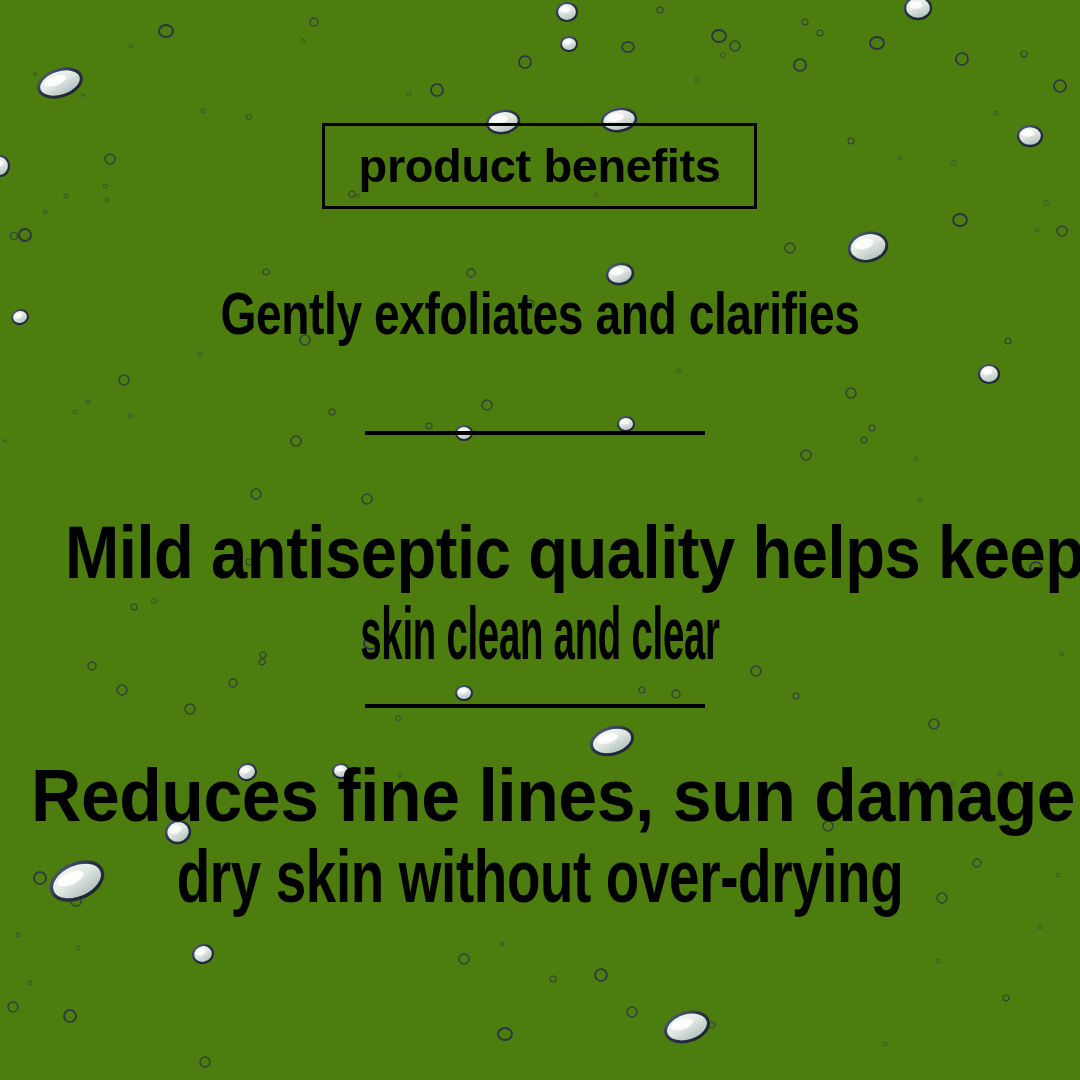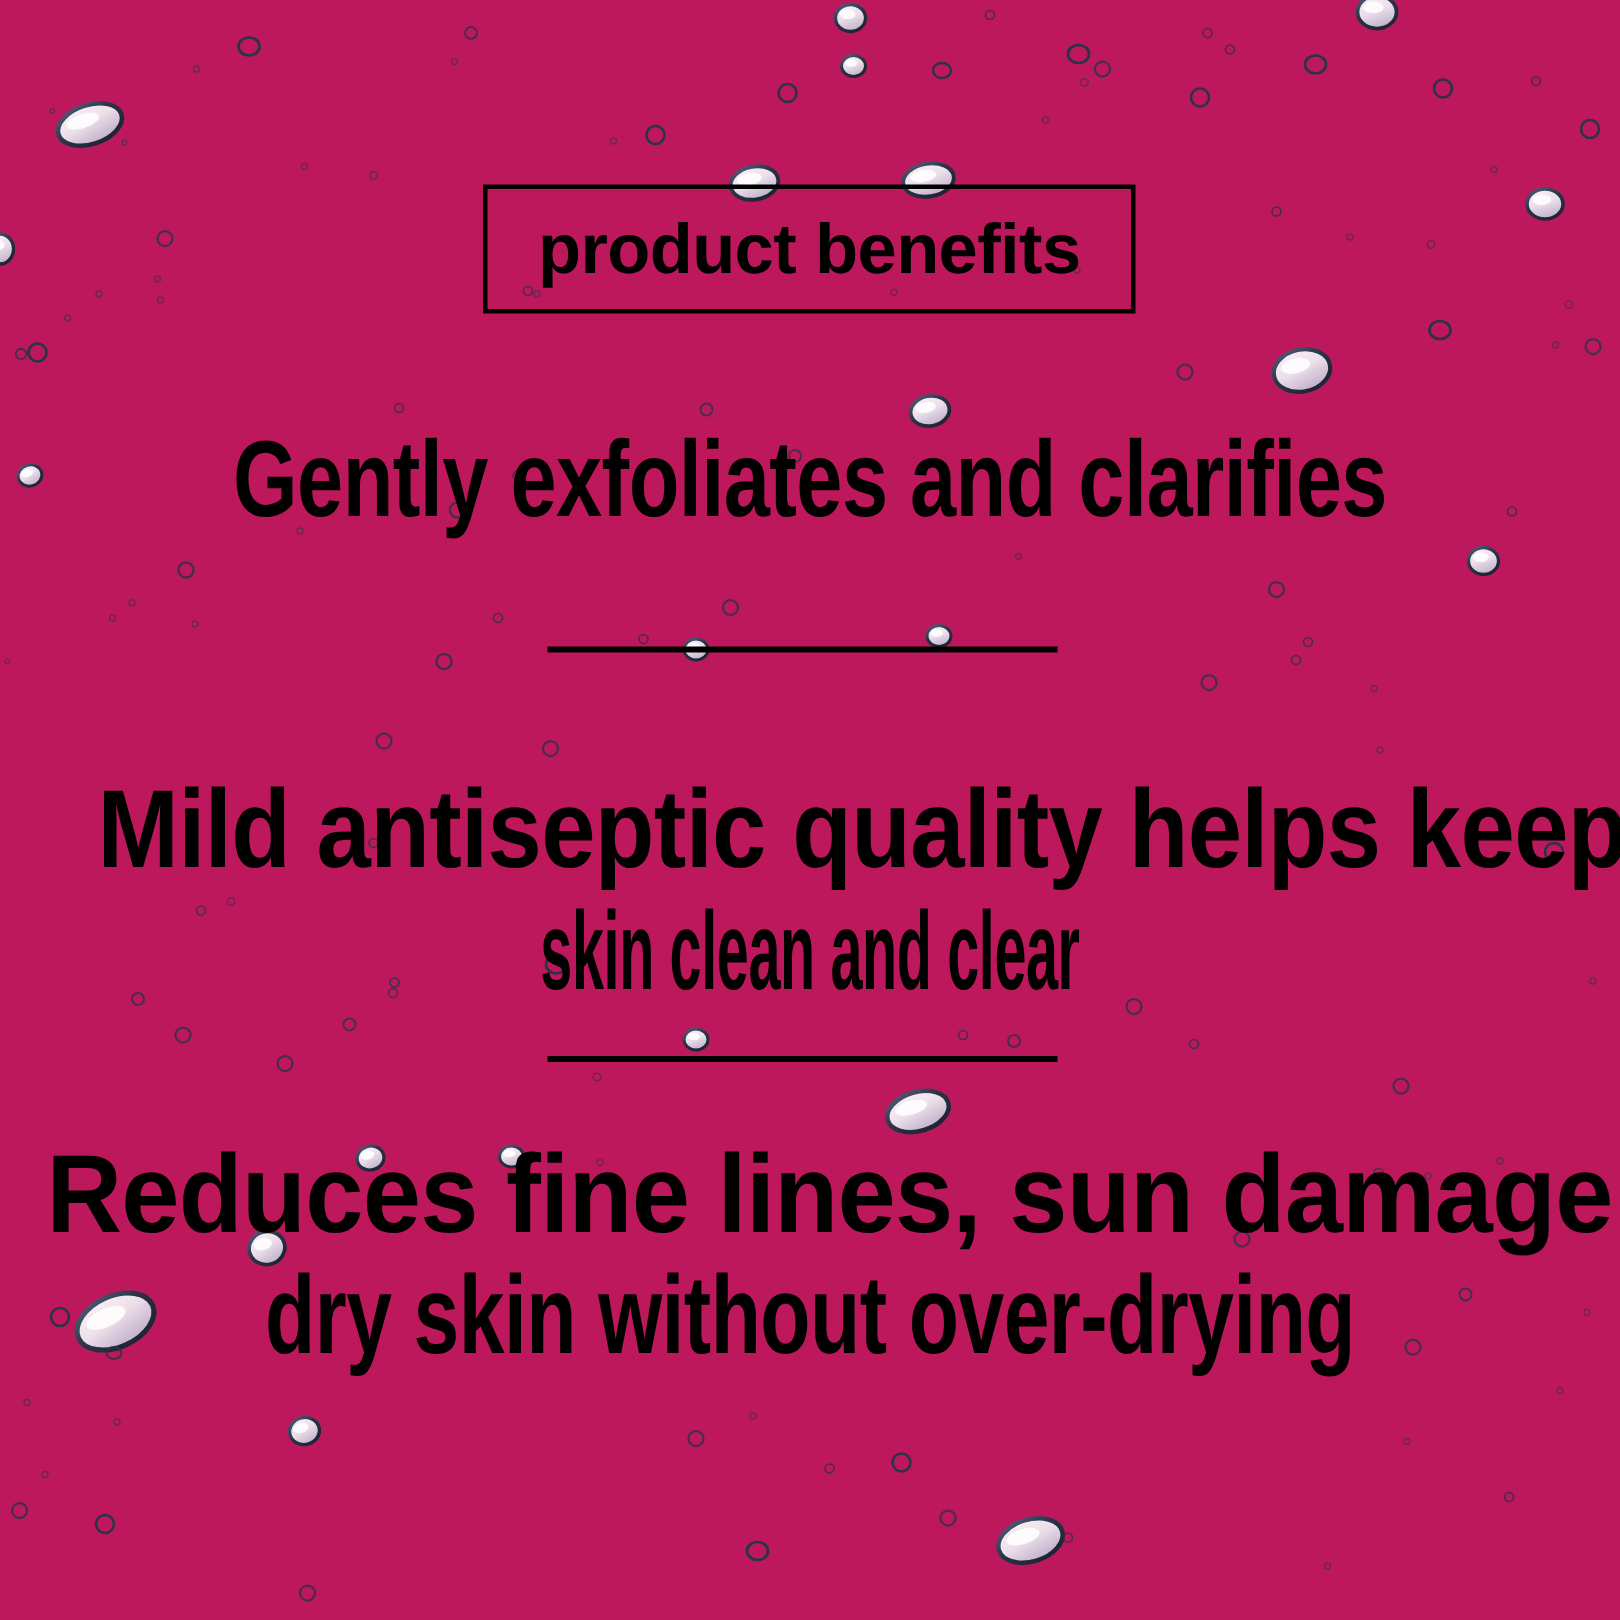--- a/index.html
+++ b/index.html
@@ -6,21 +6,21 @@
   html, body {
     margin: 0;
     padding: 0;
     background: #ffffff;
   }
 
   #canvas {
     position: relative;
     width: 1080px;
     height: 1080px;
-    background: #be185d;
+    background: #4d7c0f;
     overflow: hidden;
     font-family: "Liberation Sans", "DejaVu Sans", sans-serif;
     -webkit-font-smoothing: antialiased;
   }
 
   
   #bubble-layer {
     position: absolute;
     inset: 0;
     pointer-events: none;
@@ -79,21 +79,21 @@
     white-space: nowrap;
   }
   .benefit .ln {
     display: block;
     transform: scaleX(0.74);
     transform-origin: center center;
   }
 
   #benefit-1 {
     top: 284px;
-    font-size: 72px;
+    font-size: 60px;
   }
   #benefit-1 .ln { transform: scaleX(0.755); }
 
   #benefit-2 {
     top: 516px;
     font-size: 74px;
   }
   #benefit-2 .ln { transform: scaleX(0.745); }
   #benefit-2 .ln + .ln { margin-top: 7px; }
 

